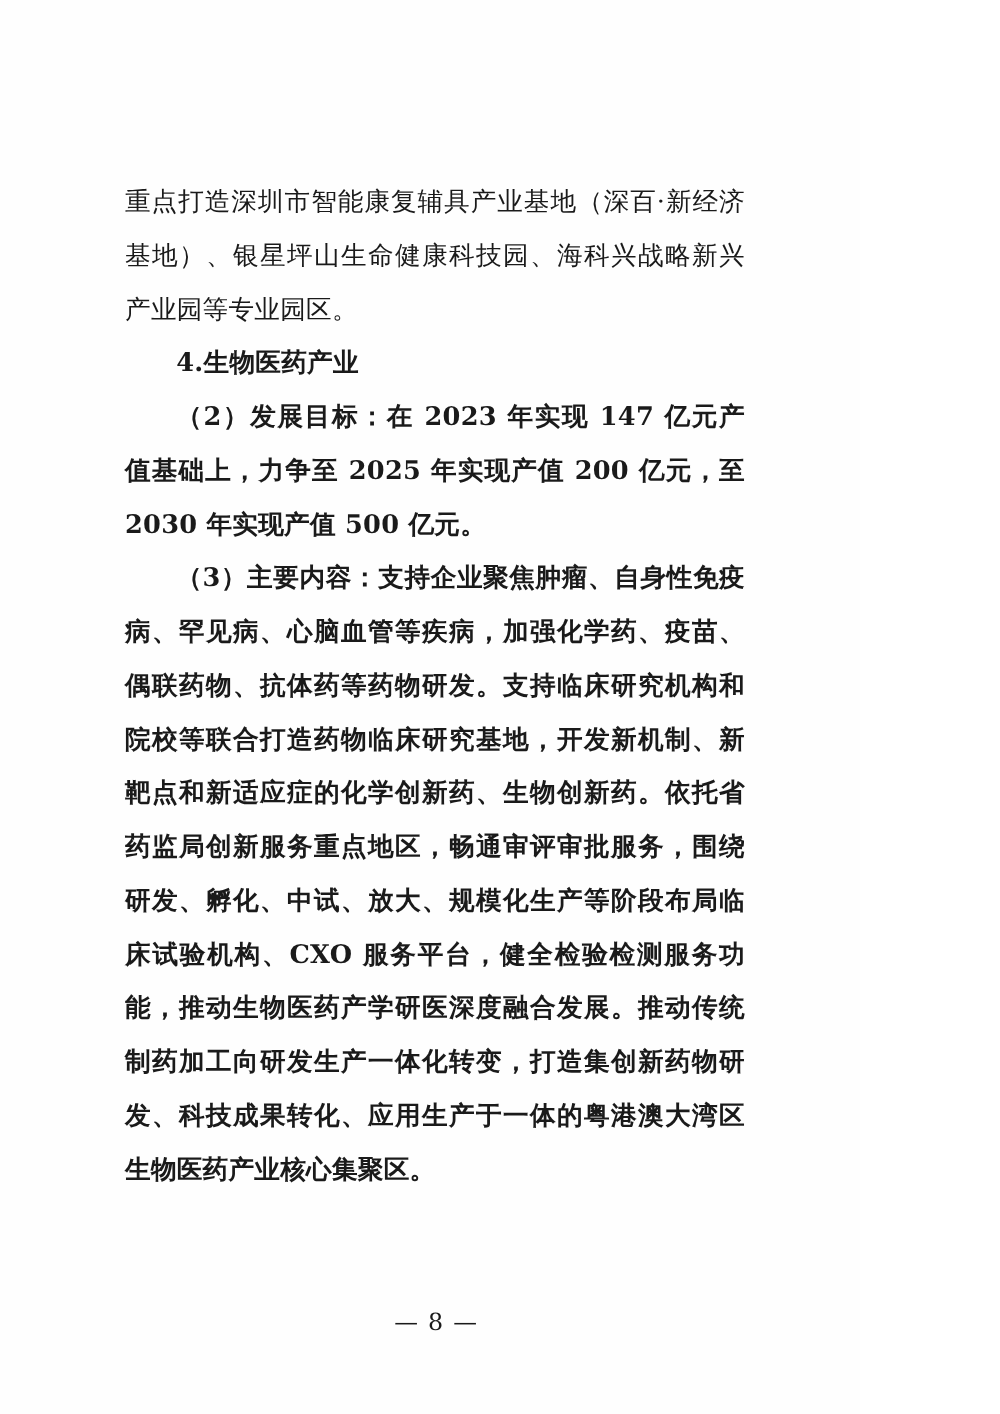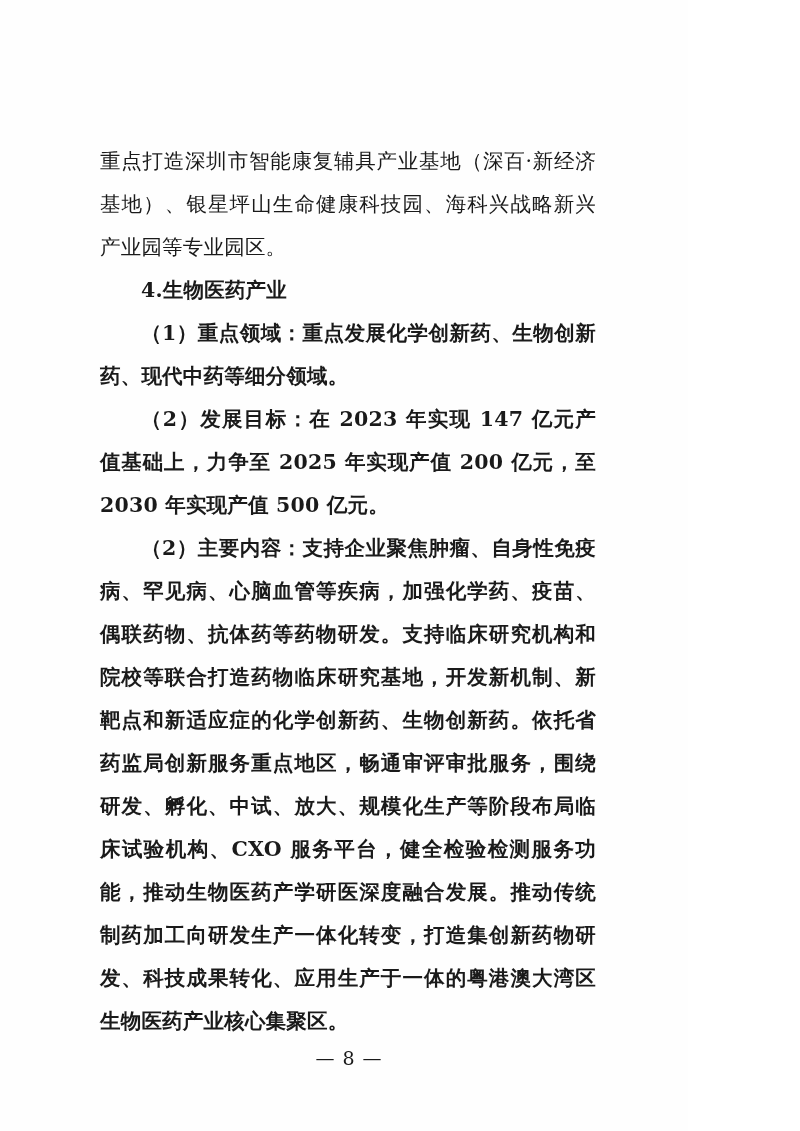--- a/index.html
+++ b/index.html
@@ -57,20 +57,19 @@
     padding-left: 10px;
   }
 </style>
 </head>
 <body>
 
 <div class="page">
   <div class="doc-body">
     <p class="para noindent">重点打造深圳市智能康复辅具产业基地（深百·新经济基地）、银星坪山生命健康科技园、海科兴战略新兴产业园等专业园区。</p>
     <p class="para indent">4.生物医药产业</p>
-    <p class="para indent">（1）重点领域：重点发展化学创新药、生物创新药、现代中药等细分领域。</p>
     <p class="para indent">（2）发展目标：在 2023 年实现 147 亿元产值基础上，力争至 2025 年实现产值 200 亿元，至 2030 年实现产值 500 亿元。</p>
-    <p class="para indent">（2）主要内容：支持企业聚焦肿瘤、自身性免疫病、罕见病、心脑血管等疾病，加强化学药、疫苗、偶联药物、抗体药等药物研发。支持临床研究机构和院校等联合打造药物临床研究基地，开发新机制、新靶点和新适应症的化学创新药、生物创新药。依托省药监局创新服务重点地区，畅通审评审批服务，围绕研发、孵化、中试、放大、规模化生产等阶段布局临床试验机构、CXO 服务平台，健全检验检测服务功能，推动生物医药产学研医深度融合发展。推动传统制药加工向研发生产一体化转变，打造集创新药物研发、科技成果转化、应用生产于一体的粤港澳大湾区生物医药产业核心集聚区。</p>
+    <p class="para indent">（3）主要内容：支持企业聚焦肿瘤、自身性免疫病、罕见病、心脑血管等疾病，加强化学药、疫苗、偶联药物、抗体药等药物研发。支持临床研究机构和院校等联合打造药物临床研究基地，开发新机制、新靶点和新适应症的化学创新药、生物创新药。依托省药监局创新服务重点地区，畅通审评审批服务，围绕研发、孵化、中试、放大、规模化生产等阶段布局临床试验机构、CXO 服务平台，健全检验检测服务功能，推动生物医药产学研医深度融合发展。推动传统制药加工向研发生产一体化转变，打造集创新药物研发、科技成果转化、应用生产于一体的粤港澳大湾区生物医药产业核心集聚区。</p>
   </div>
   <div class="page-number">
     <span class="pn-inner">— 8 —</span>
   </div>
 </div>
 
 </body></html>

